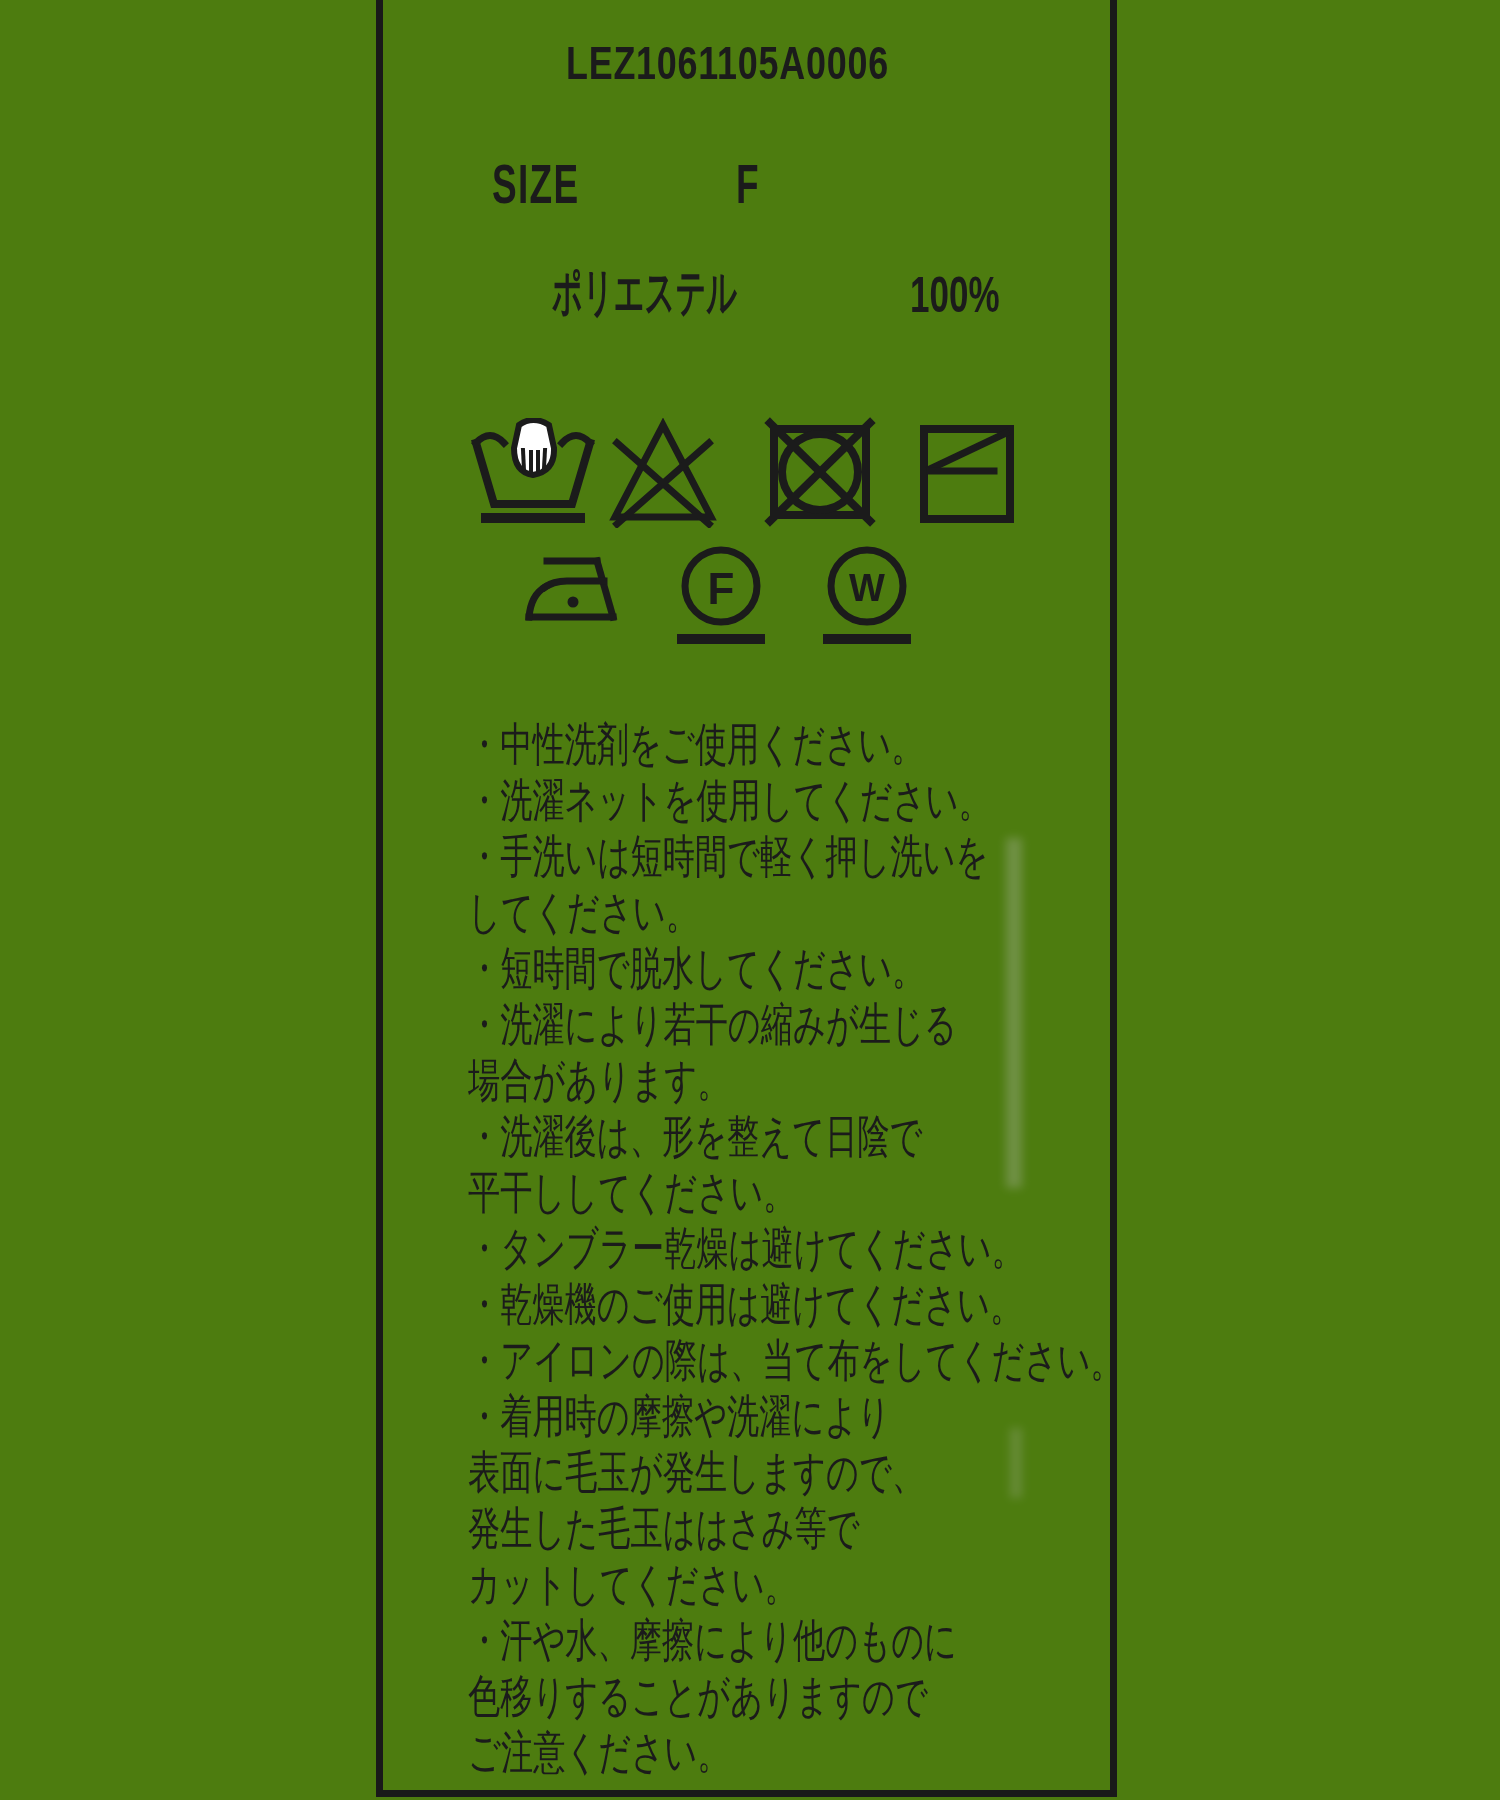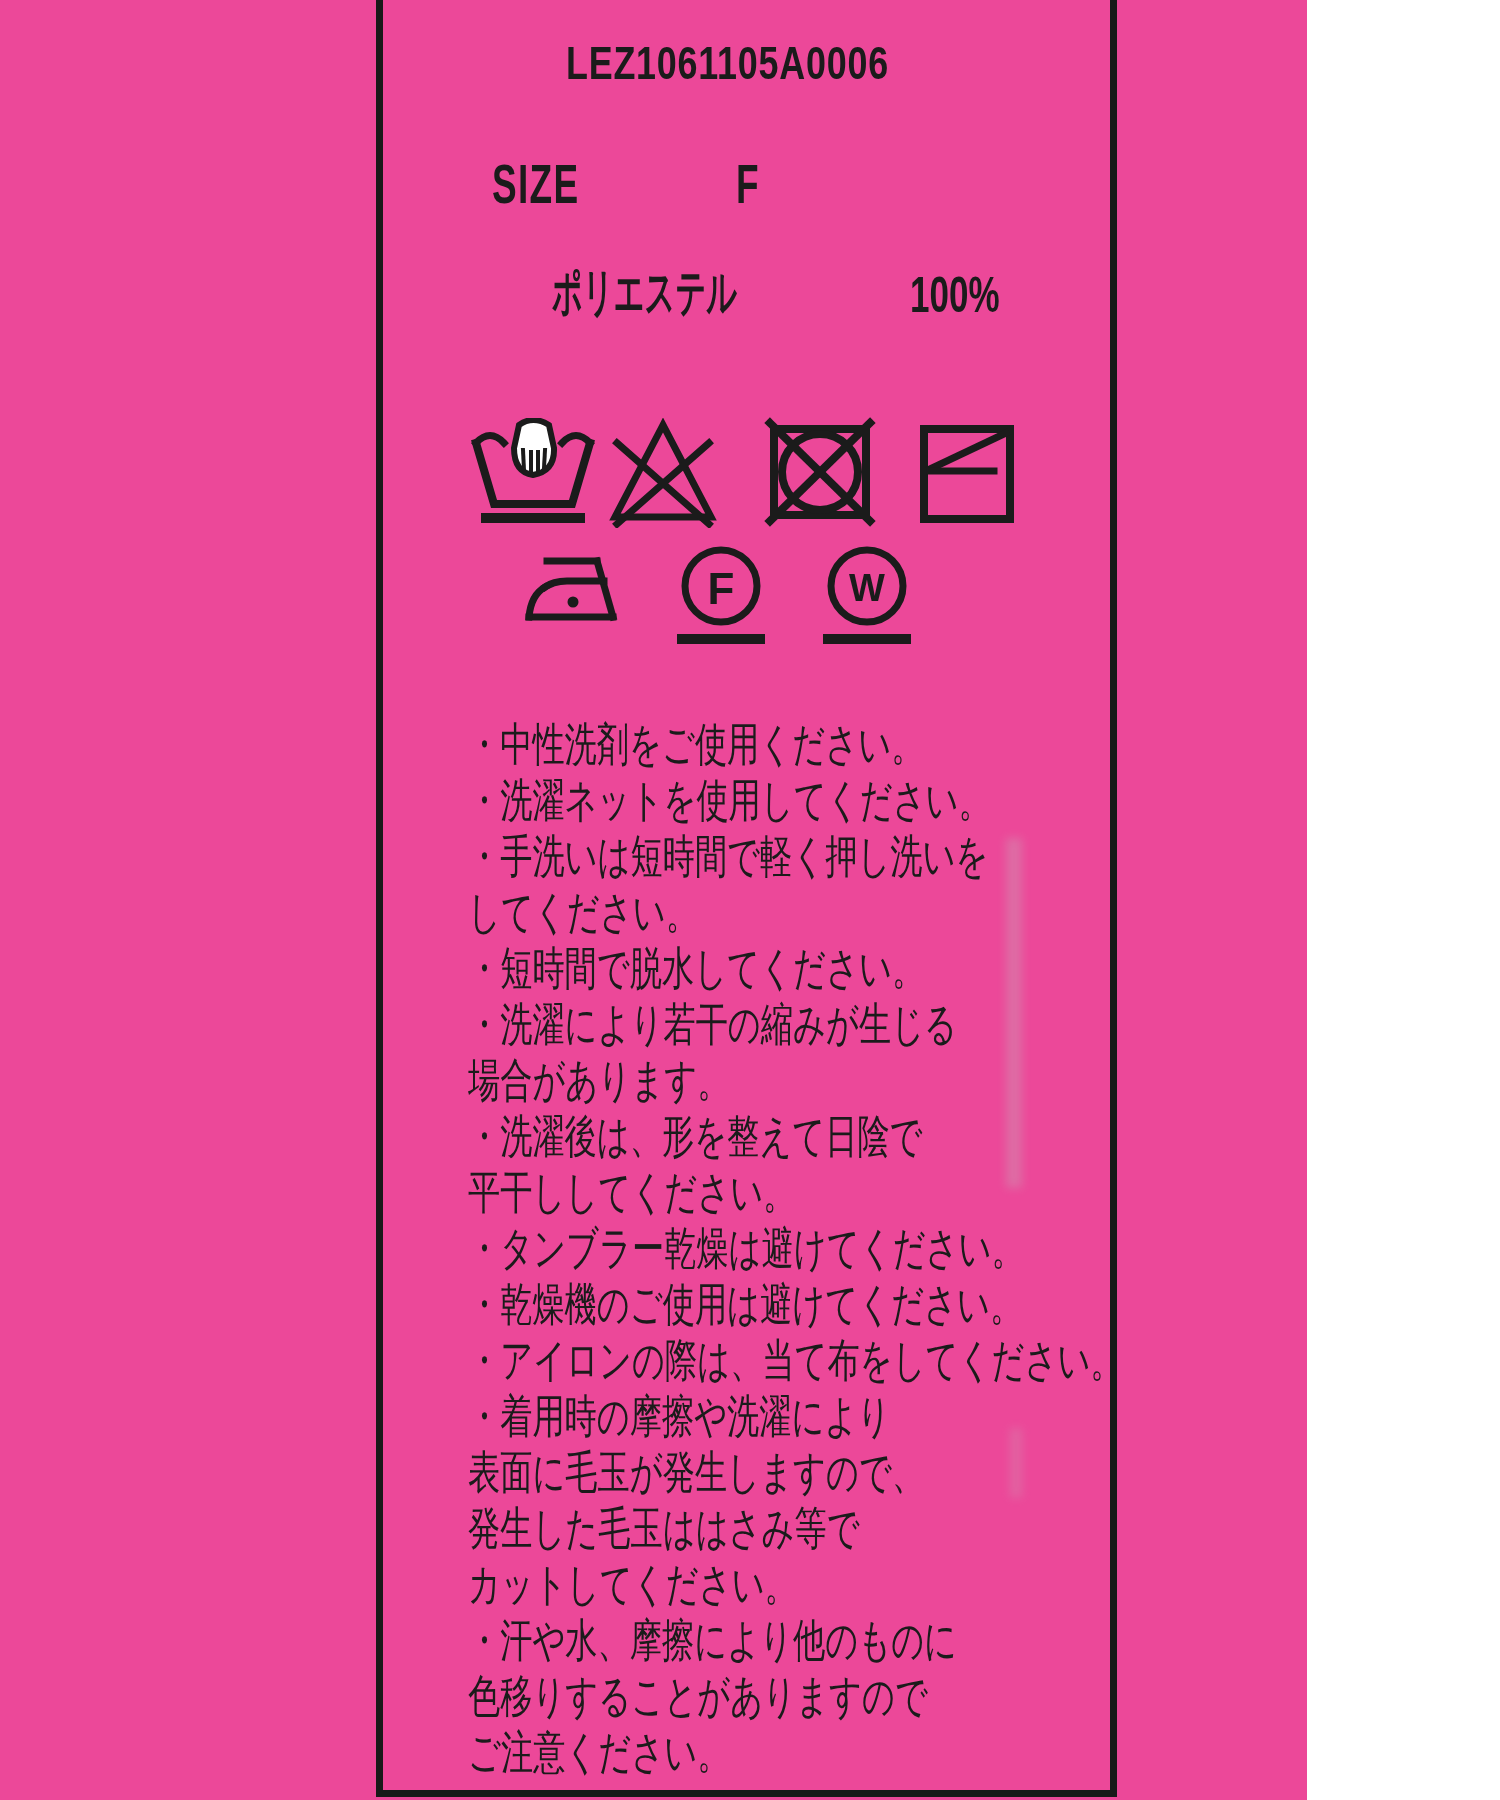--- a/index.html
+++ b/index.html
@@ -8,23 +8,23 @@
     width: 1500px;
     height: 1800px;
     overflow: hidden;
     background: #ffffff;
     font-family: "Liberation Sans", "DejaVu Sans", sans-serif;
     color: #1b1b1b;
   }
   .screen {
     position: absolute;
     inset: 0;
-    width: 1307px;
+    width: 1500px;
     height: 1800px;
-    background: #ec4899;
+    background: #4d7c0f;
   }
   
   .edge { position: absolute; background: #191919; }
   .edge-left   { left: 376px;  top: 0;       width: 7px;   height: 1797px; }
   .edge-right  { left: 1110px; top: 0;       width: 7px;   height: 1797px; }
   .edge-bottom { left: 376px;  top: 1790px;  width: 741px; height: 7px; }
 
   
   .txt { position: absolute; white-space: nowrap; line-height: 1; transform-origin: 0 0; }
   .product-code {

